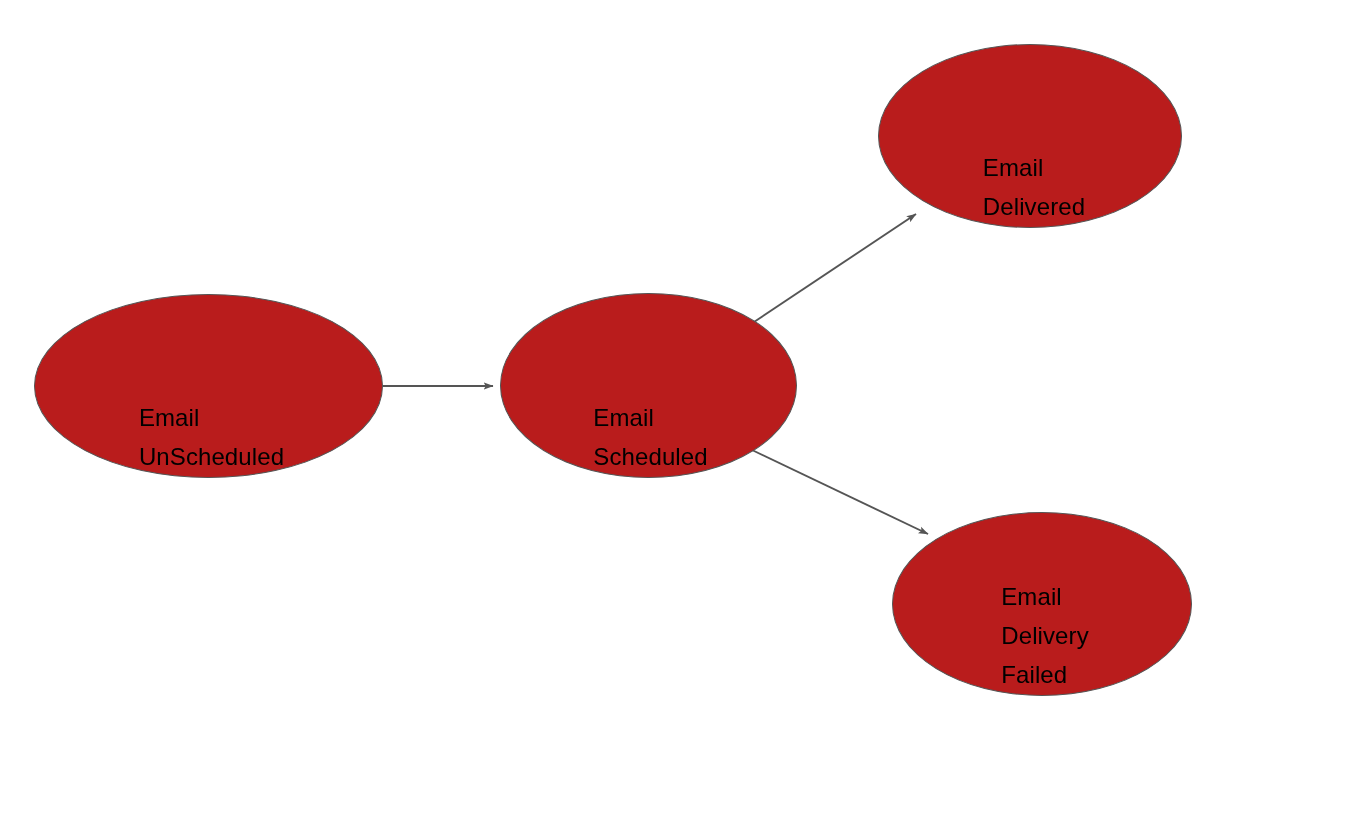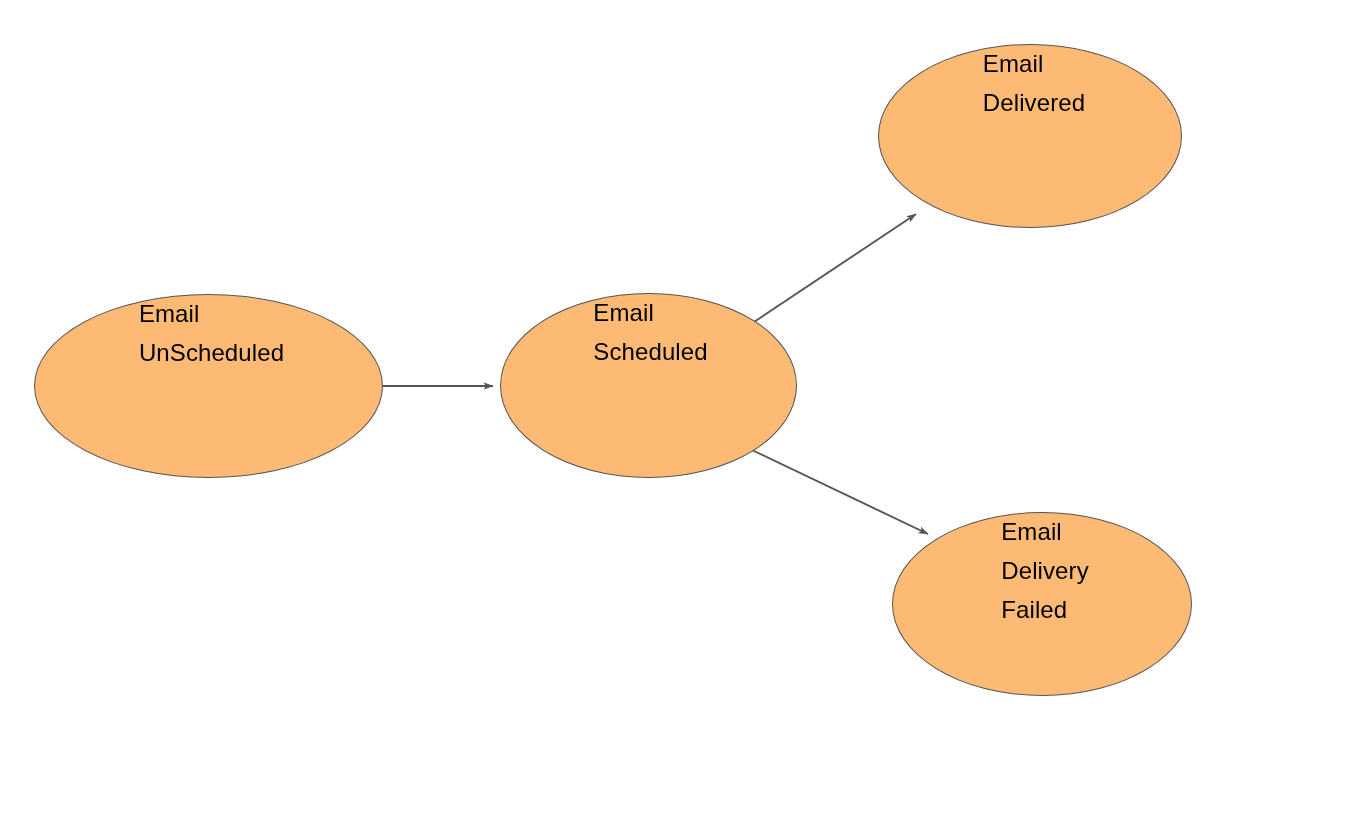--- a/index.html
+++ b/index.html
@@ -23,24 +23,24 @@
     left: 0;
     top: 0;
     width: 1358px;
     height: 840px;
     pointer-events: none;
   }
   .node {
     position: absolute;
     box-sizing: border-box;
     border-radius: 50%;
-    background: #fdba74;
+    background: #b91c1c;
     border: 1.6px solid #555555;
     display: flex;
-    align-items: flex-start;
+    align-items: flex-end;
     justify-content: center;
   }
   .node-label {
     font-size: 24px;
     line-height: 1.62;
     color: #000000;
     text-align: left;
     white-space: pre-line;
     letter-spacing: 0.1px;
   }

